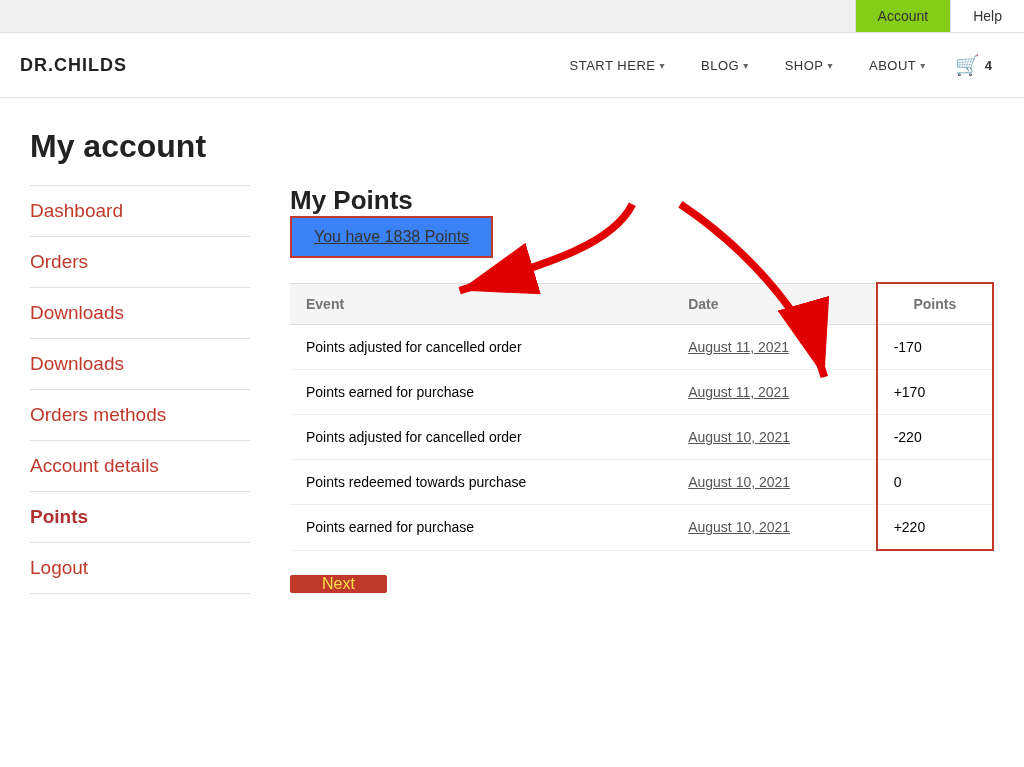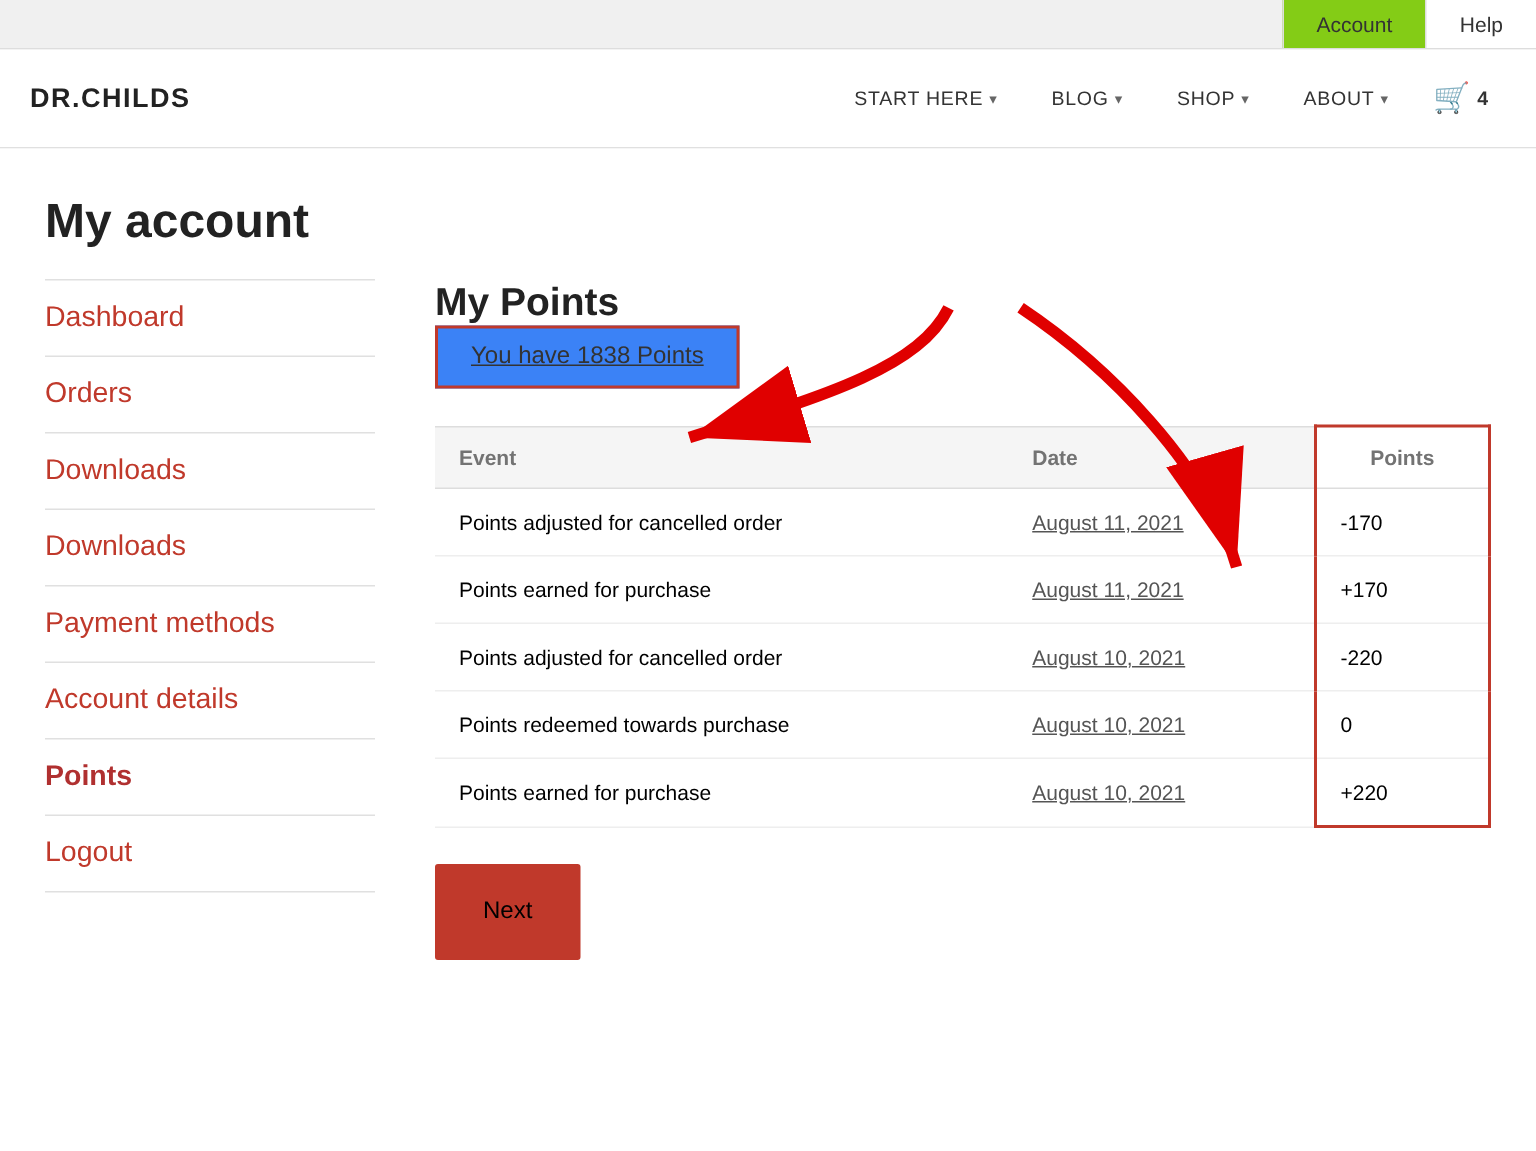--- a/index.html
+++ b/index.html
@@ -173,23 +173,23 @@
       border-right: 2.5px solid #c0392b;
       font-size: 14px;
     }
     .points-table tbody tr:last-child td.col-points-val {
       border-bottom: 2.5px solid #c0392b;
     }
 
     
     .next-btn {
       background: #c0392b;
-      color: #000000;
+      color: #fde047;
       border: none;
-      padding: 23px 32px;
+      padding: 0 32px;
       font-size: 16px;
       font-weight: 500;
       cursor: pointer;
       border-radius: 2px;
     }
 
     
     .arrows-overlay {
       position: absolute;
       top: 0;
@@ -236,21 +236,21 @@
 <div class="main-wrapper">
   <h1 class="page-title">My account</h1>
 
   <div class="content-layout">
 
     <aside class="sidebar">
       <a class="sidebar-item">Dashboard</a>
       <a class="sidebar-item">Orders</a>
       <a class="sidebar-item">Downloads</a>
       <a class="sidebar-item">Downloads</a>
-      <a class="sidebar-item">Payment methods</a>
+      <a class="sidebar-item">Orders methods</a>
       <a class="sidebar-item">Account details</a>
       <a class="sidebar-item active">Points</a>
       <a class="sidebar-item">Logout</a>
     </aside>
 
     <main class="main-content">
       <h2 class="points-title">My Points</h2>
 
       <div class="points-summary-box">
         <span>You have 1838 Points</span>

